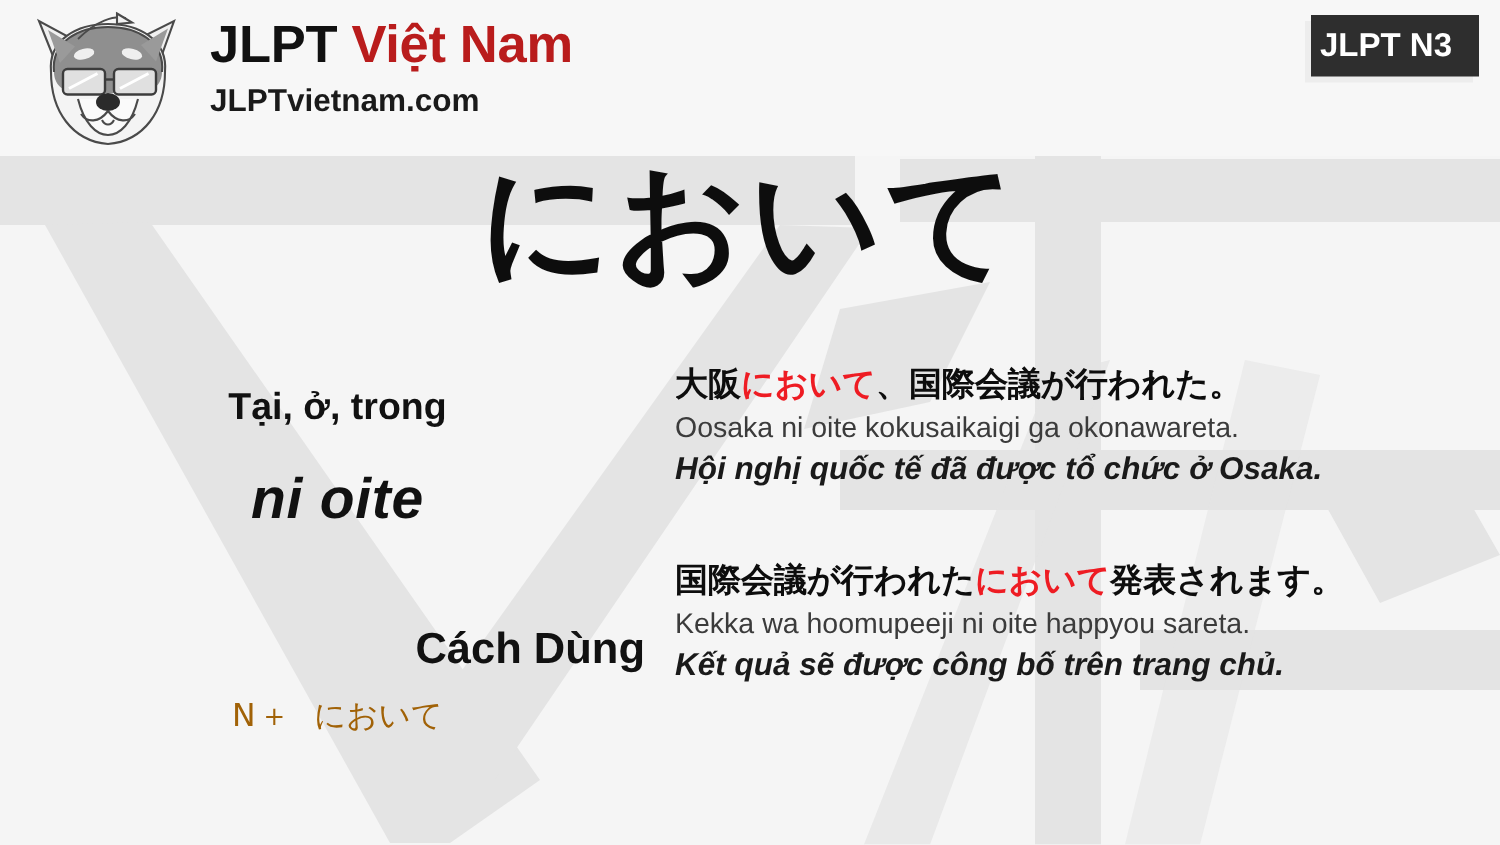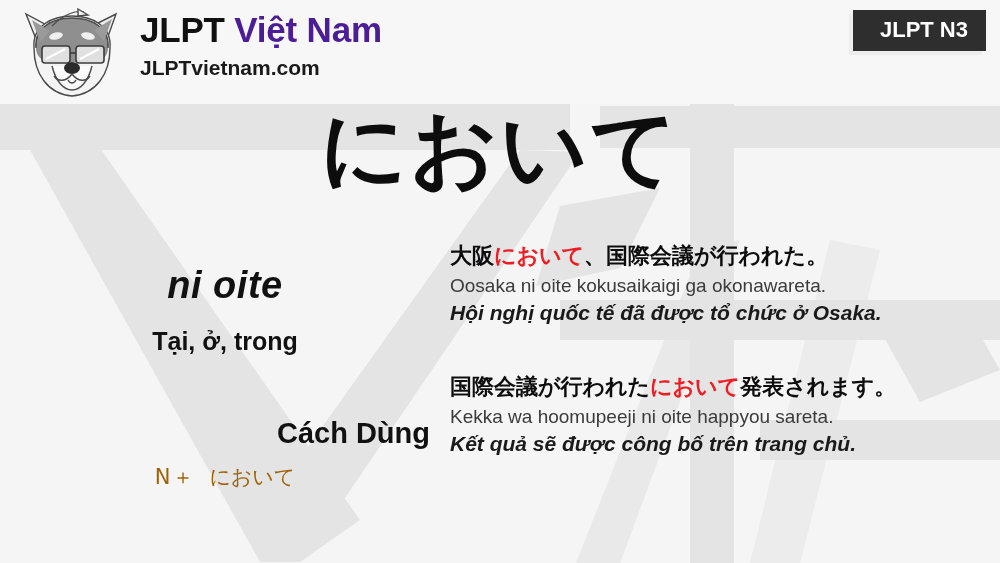--- a/index.html
+++ b/index.html
@@ -57,38 +57,38 @@
     left: 140px; top: 8px;
   }
   #brand-title {
     font-size: 35px;
     font-weight: bold;
     letter-spacing: -0.2px;
     line-height: 44px;
     color: #111111;
     white-space: nowrap;
   }
-  #brand-title .brand-red { color: #4c1d95; text-align: right; }
+  #brand-title .brand-red { color: #b91c1c; text-align: right; }
   #brand-sub {
     margin-top: 4px;
     font-size: 21px;
     font-weight: bold;
     color: #1a1a1a;
     line-height: 24px;
     white-space: nowrap;
   }
 
   #level-badge {
     position: absolute;
     right: 14px; top: 10px;
     background: #2e2e2e;
     color: #ffffff;
     font-size: 22px;
     font-weight: bold;
-    padding: 8px 18px 9px 27px;
+    padding: 8px 18px 9px 6px;
     line-height: 24px;
     white-space: nowrap;
     box-shadow: -4px 4px 0 rgba(0,0,0,0.04);
   }
 
   
   #main-title {
     position: absolute;
     left: 0; top: 98px;
     width: 1000px;
@@ -264,22 +264,22 @@
     </div>
 
     <div id="level-badge">JLPT N3</div>
   </div>
 
   <div id="main-title">において</div>
 
   <div id="body-area">
 
     <div id="left-col">
+      <div id="meaning-main">Tại, ở, trong</div>
       <div id="romaji-main">ni oite</div>
-      <div id="meaning-main">Tại, ở, trong</div>
       <div id="usage-heading">Cách Dùng</div>
       <div id="usage-formula"><span>N</span><span class="formula-plus">＋</span><span class="formula-tail">において</span></div>
     </div>
 
     <div id="right-col">
 
       <div class="example-block" id="example-1">
         <div class="ex-jp"><span>大阪</span><span class="hl">において</span><span>、国際会議が行われた。</span></div>
         <div class="ex-romaji">Oosaka ni oite kokusaikaigi ga okonawareta.</div>
         <div class="ex-vi">Hội nghị quốc tế đã được tổ chức ở Osaka.</div>

